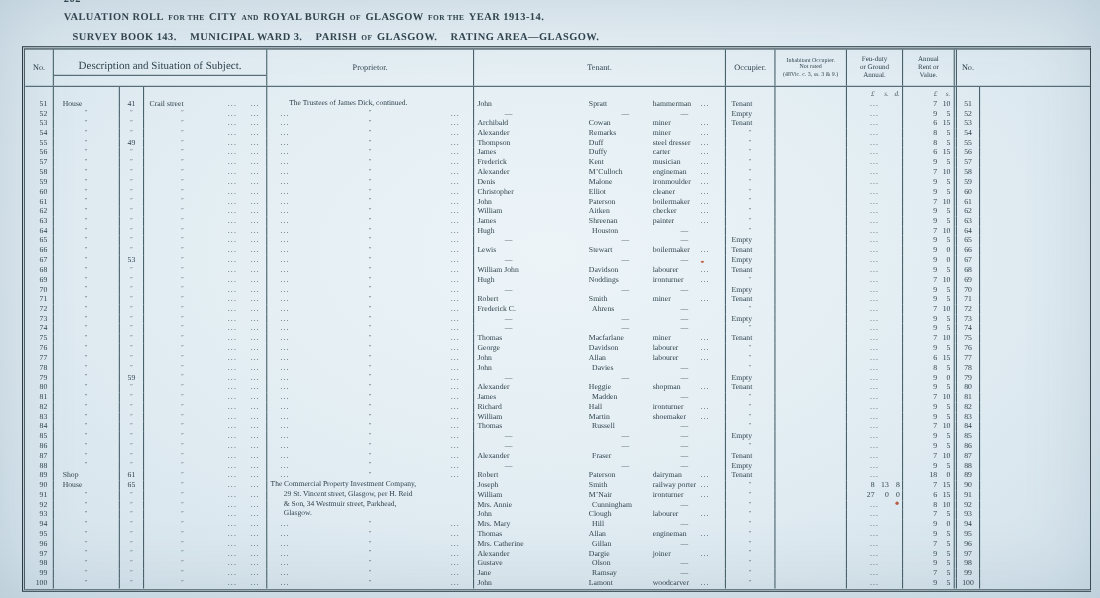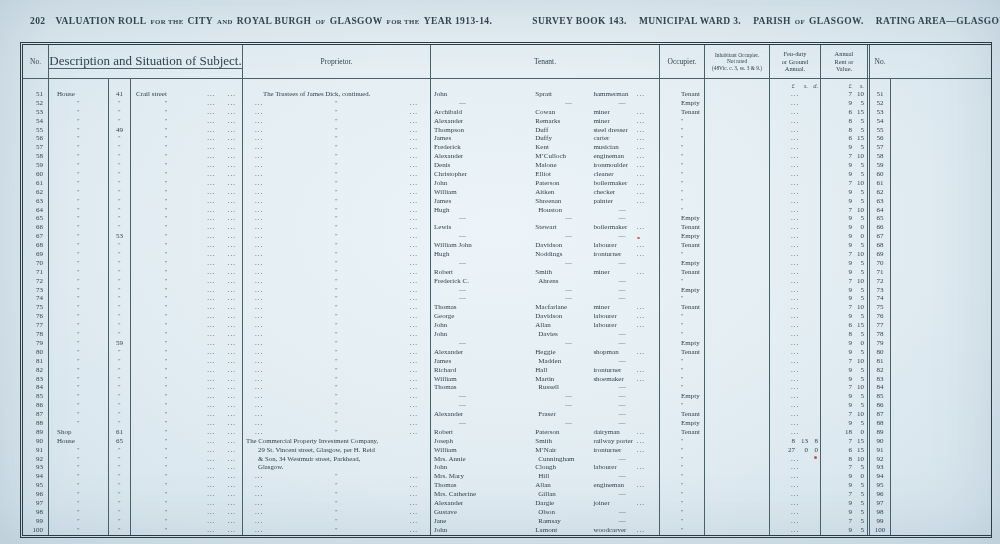--- a/index.html
+++ b/index.html
@@ -15,22 +15,22 @@
     font-family:"Liberation Serif","DejaVu Serif",serif;
     color:var(--ink);
     background:
       radial-gradient(ellipse at 50% 42%, #ecf4f8 0%, #e1ecf2 55%, #d2e1ea 100%);
   }
   .paper{position:absolute;inset:0;box-shadow:inset 0 0 70px rgba(80,110,135,.20);}
 
   
   .page-header{
     position:absolute;left:30px;right:32px;top:10px;height:16px;
-    display:flex;align-items:baseline;justify-content:flex-start;
-    white-space:nowrap;font-weight:bold;letter-spacing:.4px;color:#32454f;
+    display:flex;align-items:baseline;justify-content:center;
+    white-space:nowrap;font-weight:bold;letter-spacing:.4px;color:#32454f;flex-direction:column;
   }
   .pagenum{font-size:9.5px;margin-right:10px;}
   .title .seg,.hitem .seg{font-size:9.5px;}
   .seg{margin-right:4px;}
   .seg.sm{font-size:6.8px;}
   .hitem{margin-left:8px;}
 
   
   .vtable{
     position:absolute;left:20px;top:42px;width:972px;
@@ -45,21 +45,21 @@
   
   .thead{height:34px;border-bottom:1px solid var(--line);}
   .hc{
     border-left:1px solid var(--line);
     display:flex;align-items:center;justify-content:center;
     text-align:center;font-size:7.5px;line-height:1.25;color:var(--ink);
     white-space:pre-line;overflow:hidden;
   }
   .hc:first-child{border-left:none;}
   .h-group{grid-column:2 / span 3;display:block;padding:0;}
-  .h-group-label{height:15px;border-bottom:1px solid var(--line);display:flex;align-items:center;justify-content:center;font-size:13px;}
+  .h-group-label{height:15px;border-bottom:1px solid var(--line);display:flex;align-items:center;justify-content:center;font-size:10px;}
   .hc.small3{font-size:5.4px;line-height:1.2;}
   .hc.med3{font-size:6.4px;line-height:1.2;}
   .hc.dblleft{border-left:3px double var(--line);}
 
   
   .money-row{height:11px;font-size:6.5px;font-style:italic;color:var(--ink-soft);}
   .money-row .c{border-left:1px solid var(--line);display:flex;align-items:flex-end;padding-bottom:1px;}
   .money-row .c:first-child{border-left:none;}
   .money-row .dblleft{border-left:3px double var(--line);}
 
@@ -84,21 +84,21 @@
   .c.prop .dit{font-size:5.5px;color:var(--ink-soft);}
   .ptext{font-size:6.8px;width:100%;}
   .ptext.pc{padding-left:20px;}
   .ptext.pt{padding-left:3px;}
   .ptext.pcont{padding-left:15px;}
   .c.ten .tf{width:77px;padding-left:3px;}
   .c.ten .tl{width:75px;margin-left:44px;}
   .c.ten .to{width:56px;}
   .c.ten .dsh{text-align:center;padding-left:0;color:var(--ink-soft);}
   .c.ten .tdots{flex:1;text-align:right;padding-right:14px;}
-  .c.occ{padding-left:21px;}
+  .c.occ{padding-left:5px;}
   .c.occ.dit{justify-content:center;padding-left:0;}
   .c.feu{padding:0;}
   .c.feu .fdots{width:100%;text-align:center;}
   .c.feu .fl{flex:1;text-align:right;}
   .c.feu .fs{width:13px;text-align:right;}
   .c.feu .fd{width:12px;text-align:right;padding-right:2px;}
   .c.rent{padding:0;}
   .c.rent .rl{flex:1;text-align:right;}
   .c.rent .rs{width:15px;text-align:right;padding-right:3px;}
   .c.no2{justify-content:center;border-left:3px double var(--line) !important;}

